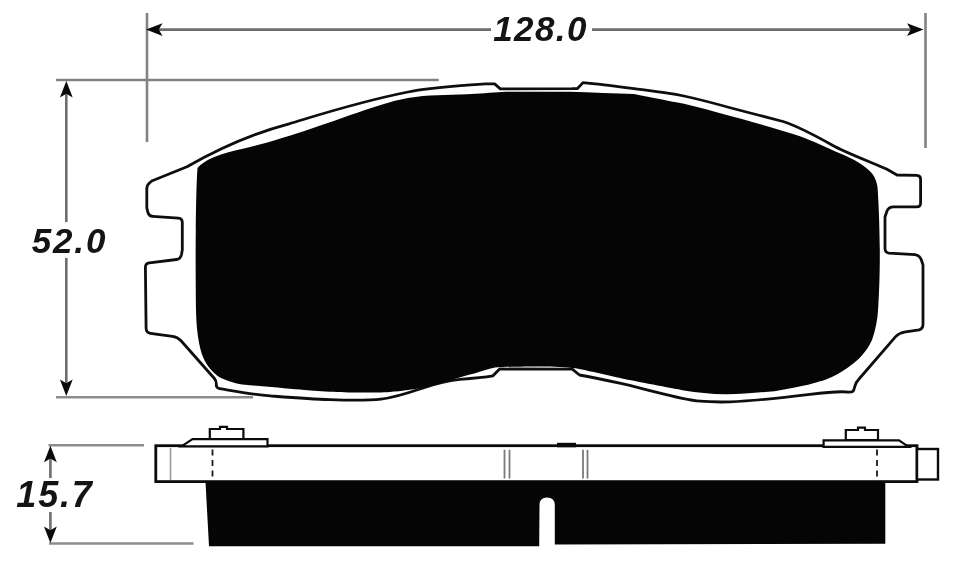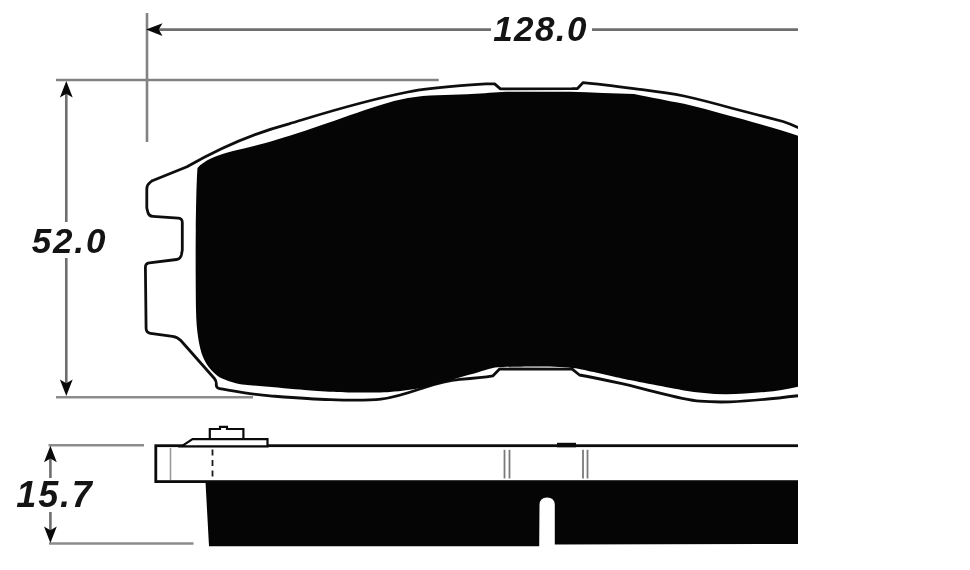--- a/index.html
+++ b/index.html
@@ -1,16 +1,16 @@
 <!DOCTYPE html>
 <html><head>
 <meta charset="utf-8">
 <style>
   html,body{margin:0;padding:0;background:#ffffff;}
-  .wrap{width:798px;height:570px;position:relative;overflow:hidden;background:#0369a1;}
+  .wrap{width:970px;height:570px;position:relative;overflow:hidden;background:#0369a1;}
   svg{display:block;}
   text{font-family:"Liberation Sans", sans-serif;font-weight:bold;font-style:italic;fill:#141414;}
 </style>
 </head>
 <body>
 <div class="wrap">
 <svg width="970" height="570" viewBox="0 0 970 570" xmlns="http://www.w3.org/2000/svg">
 
   <rect x="0" y="0" width="970" height="570" fill="#ffffff"></rect>
 

